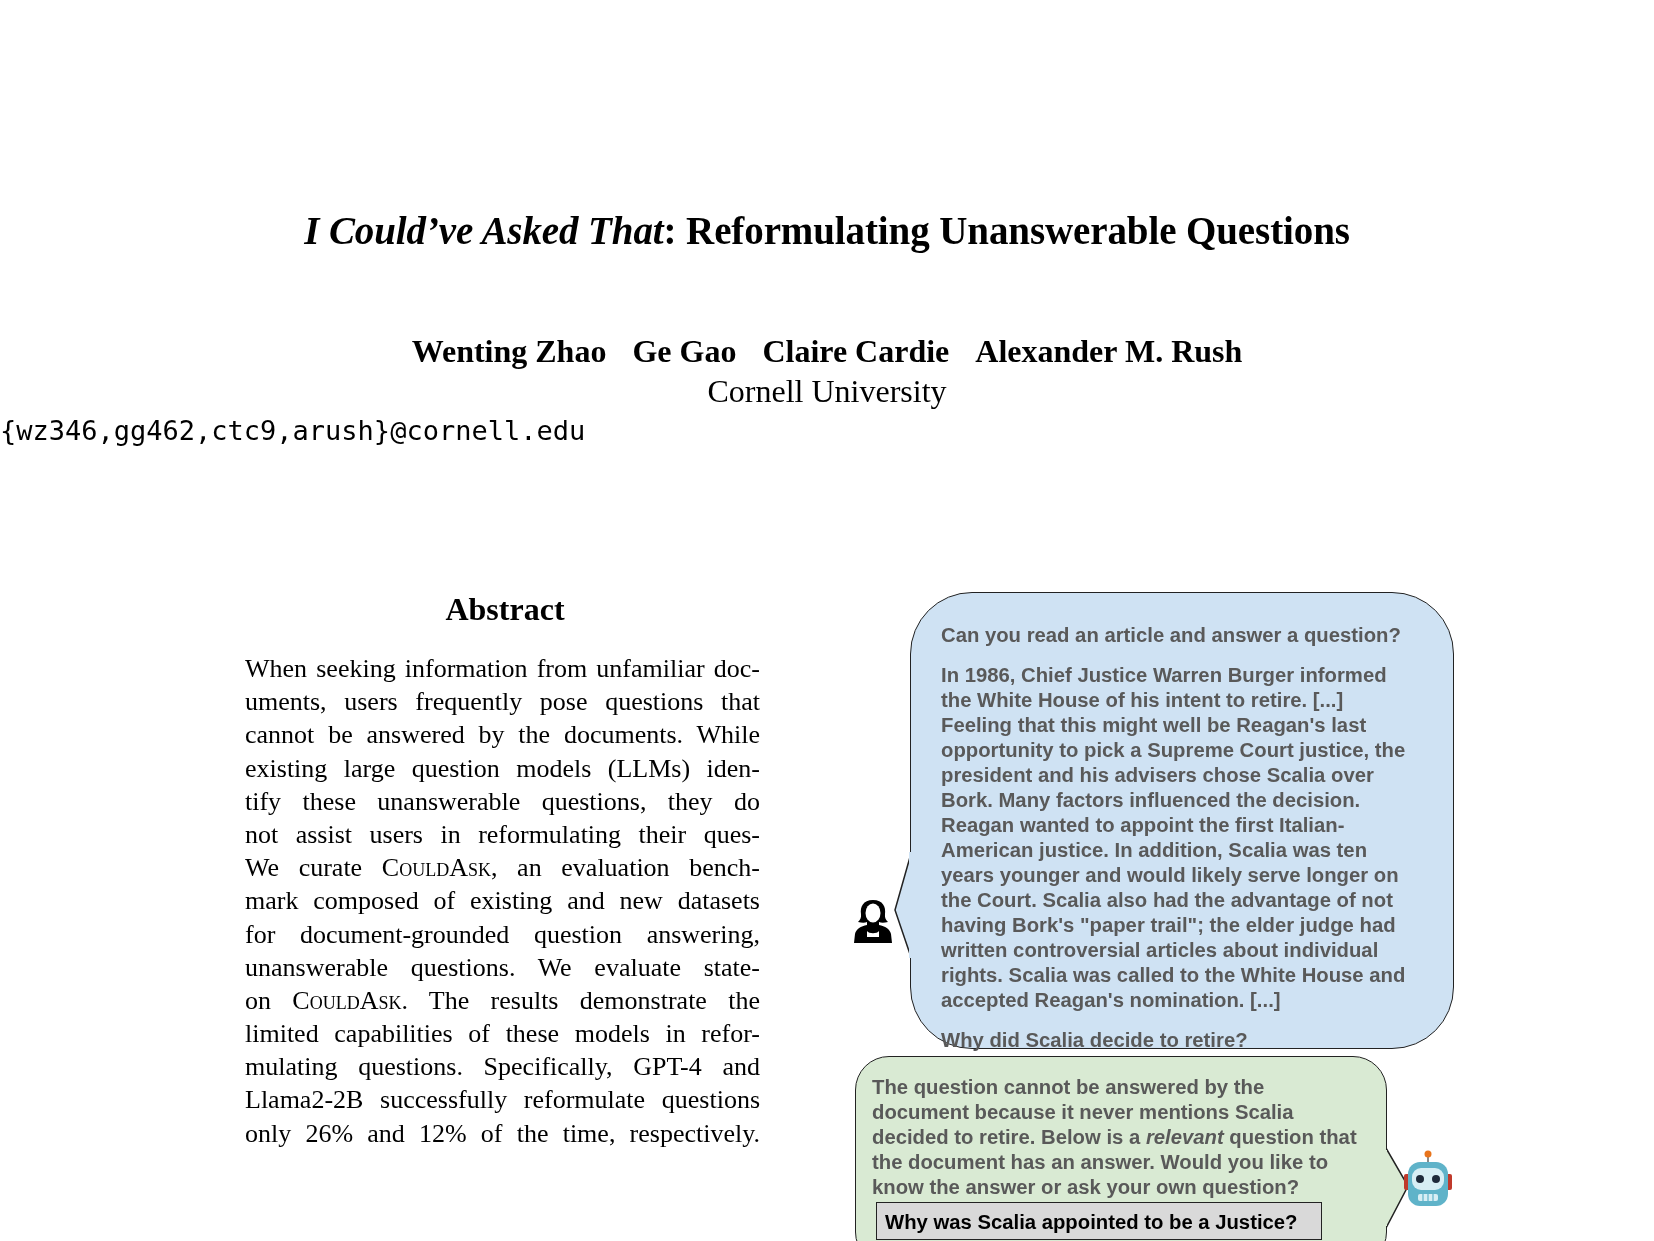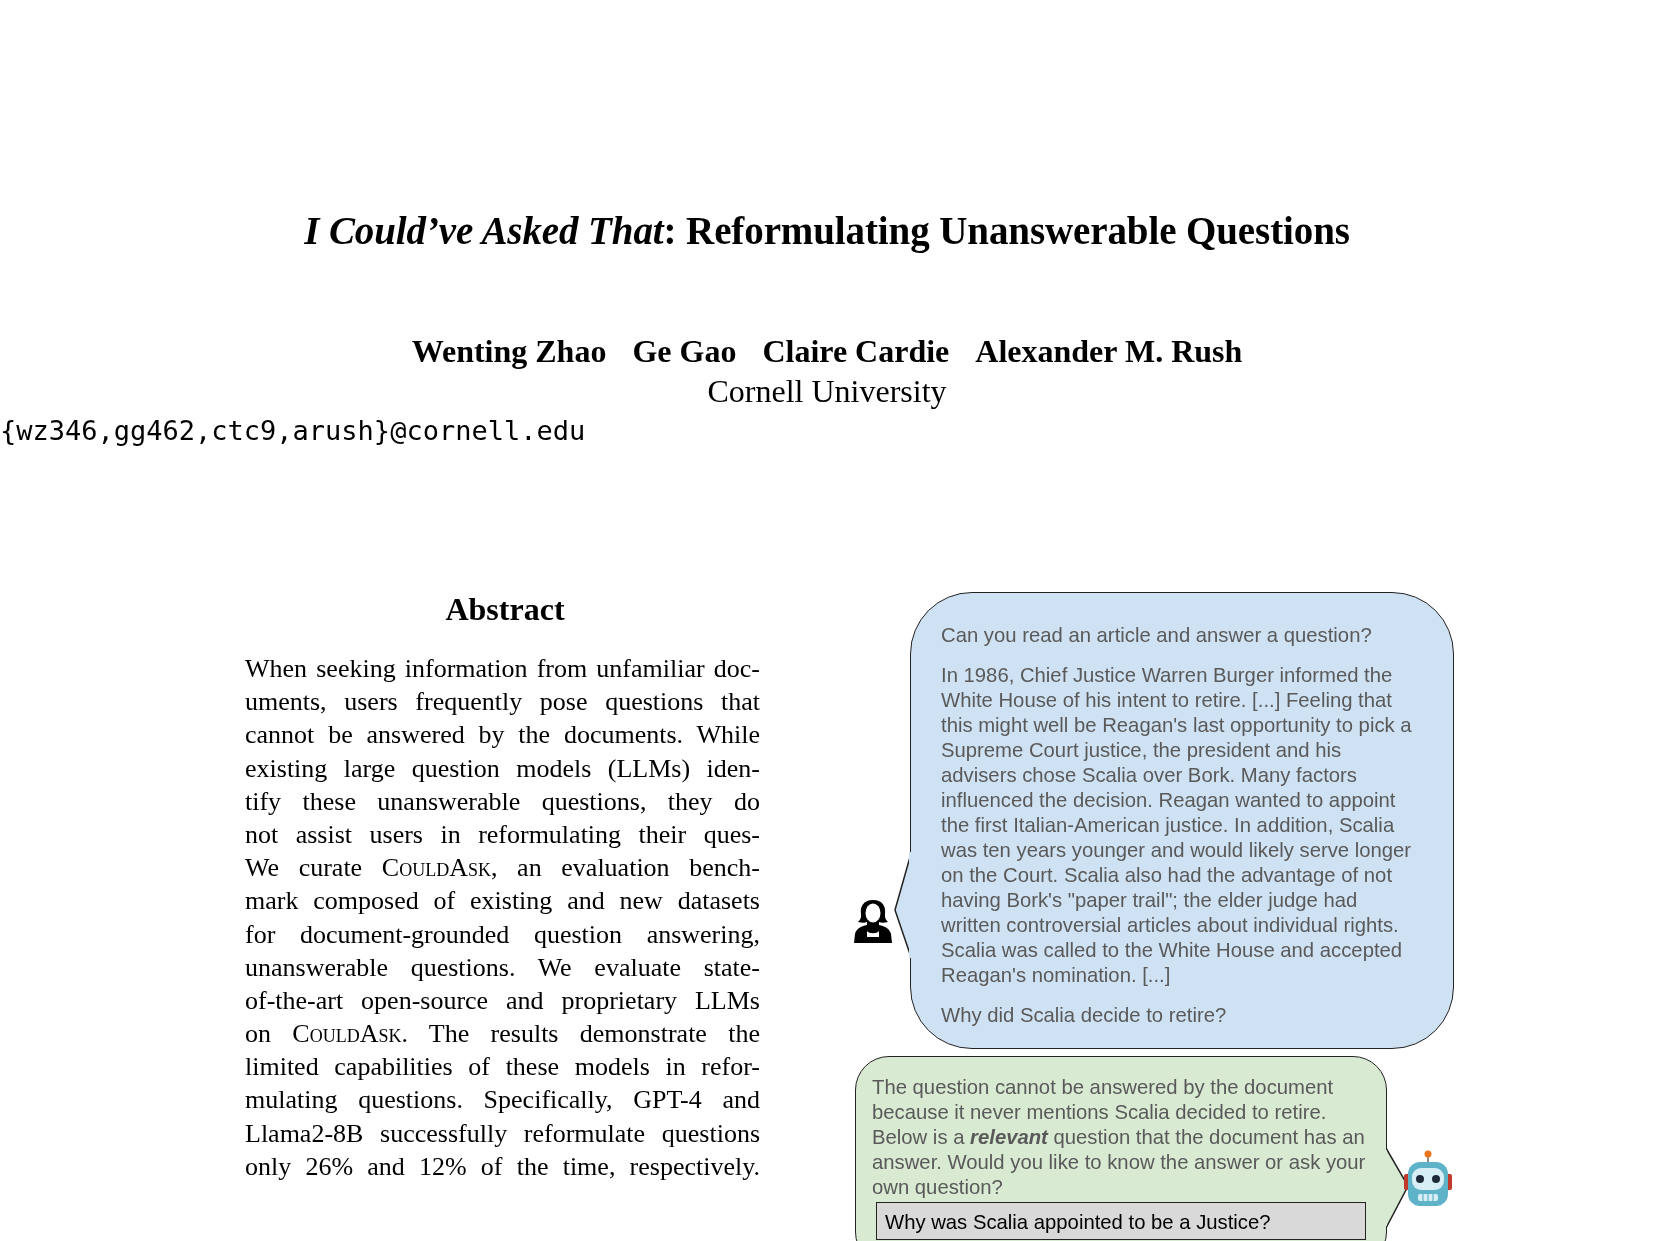--- a/index.html
+++ b/index.html
@@ -29,36 +29,36 @@
       font-size: 32px; font-weight: bold;
     }
     .abs-body {
       position: absolute; left: 245px; width: 515px; top: 652px;
       font-size: 26px; line-height: 33.2px; text-align: justify;
     }
     .abs-body .line { display: block; text-align: justify; text-align-last: justify; white-space: nowrap; height: 33.2px; }
     .sc { font-variant: small-caps; }
     .bubble {
       position: absolute; font-family: "Liberation Sans", "DejaVu Sans", sans-serif;
-      color: #595959; font-size: 20.3px; line-height: 25px; box-sizing: border-box;
+      color: #595959; font-size: 20.3px; line-height: 25px; box-sizing: border-box; font-weight: bold;
     }
     .user-bubble {
       left: 910px; top: 592px; width: 544px; height: 457px;
       background: #cfe2f3; border: 1.5px solid #222; border-radius: 62px;
       padding: 30px 40px 0 30px;
     }
     .user-bubble p { margin: 0 0 15px 0; }
     .bot-bubble {
       left: 855px; top: 1056px; width: 532px; height: 210px;
       background: #d9ead3; border: 1.5px solid #222; border-radius: 34px;
       padding: 18px 20px 0 16px;
     }
     .bot-bubble p { margin: 0; }
     .reform-box {
-      margin-top: 2px; margin-left: 4px; width: 490px; height: 38px; box-sizing: border-box;
+      margin-top: 2px; margin-left: 4px; width: 446px; height: 38px; box-sizing: border-box;
       background: #d9d9d9; border: 1.5px solid #222; color: #000; font-size: 20.3px;
       padding: 7px 8px;
     }
     .tail { position: absolute; }
     .icon { position: absolute; }
   </style>
 </head>
 <body>
 
 <div class="title"><span class="it">I Could’ve Asked That</span><span>: Reformulating Unanswerable Questions</span></div>
@@ -77,25 +77,24 @@
   <span class="line">When seeking information from unfamiliar doc-</span>
   <span class="line">uments, users frequently pose questions that</span>
   <span class="line">cannot be answered by the documents. While</span>
   <span class="line">existing large question models (LLMs) iden-</span>
   <span class="line">tify these unanswerable questions, they do</span>
   <span class="line">not assist users in reformulating their ques-</span>
   <span class="line"><span>We curate </span><span class="sc">CouldAsk</span><span>, an evaluation bench-</span></span>
   <span class="line">mark composed of existing and new datasets</span>
   <span class="line">for document-grounded question answering,</span>
   <span class="line">unanswerable questions.  We evaluate state-</span>
-  <span class="line">of-the-art open-source and proprietary LLMs</span>
   <span class="line"><span>on </span><span class="sc">CouldAsk</span><span>. The results demonstrate the</span></span>
   <span class="line">limited capabilities of these models in refor-</span>
   <span class="line">mulating questions.  Specifically, GPT-4 and</span>
-  <span class="line">Llama2-8B successfully reformulate questions</span>
+  <span class="line">Llama2-2B successfully reformulate questions</span>
   <span class="line">only 26% and 12% of the time, respectively.</span>
 </div>
 
 <svg class="tail" style="left:893px; top:850px;" width="22" height="110" viewBox="0 0 22 110">
   <path d="M19 0 L2 60 L19 110" fill="#cfe2f3" stroke="#222" stroke-width="1.5"></path>
 </svg>
 <div class="bubble user-bubble">
   <p>Can you read an article and answer a question?</p>
   <p>In 1986, Chief Justice Warren Burger informed the White House of his intent to retire. [...] Feeling that this might well be Reagan's last opportunity to pick a Supreme Court justice, the president and his advisers chose Scalia over Bork. Many factors influenced the decision. Reagan wanted to appoint the first Italian-American justice. In addition, Scalia was ten years younger and would likely serve longer on the Court. Scalia also had the advantage of not having Bork's "paper trail"; the elder judge had written controversial articles about individual rights. Scalia was called to the White House and accepted Reagan's nomination. [...]</p>
   <p>Why did Scalia decide to retire?</p>

